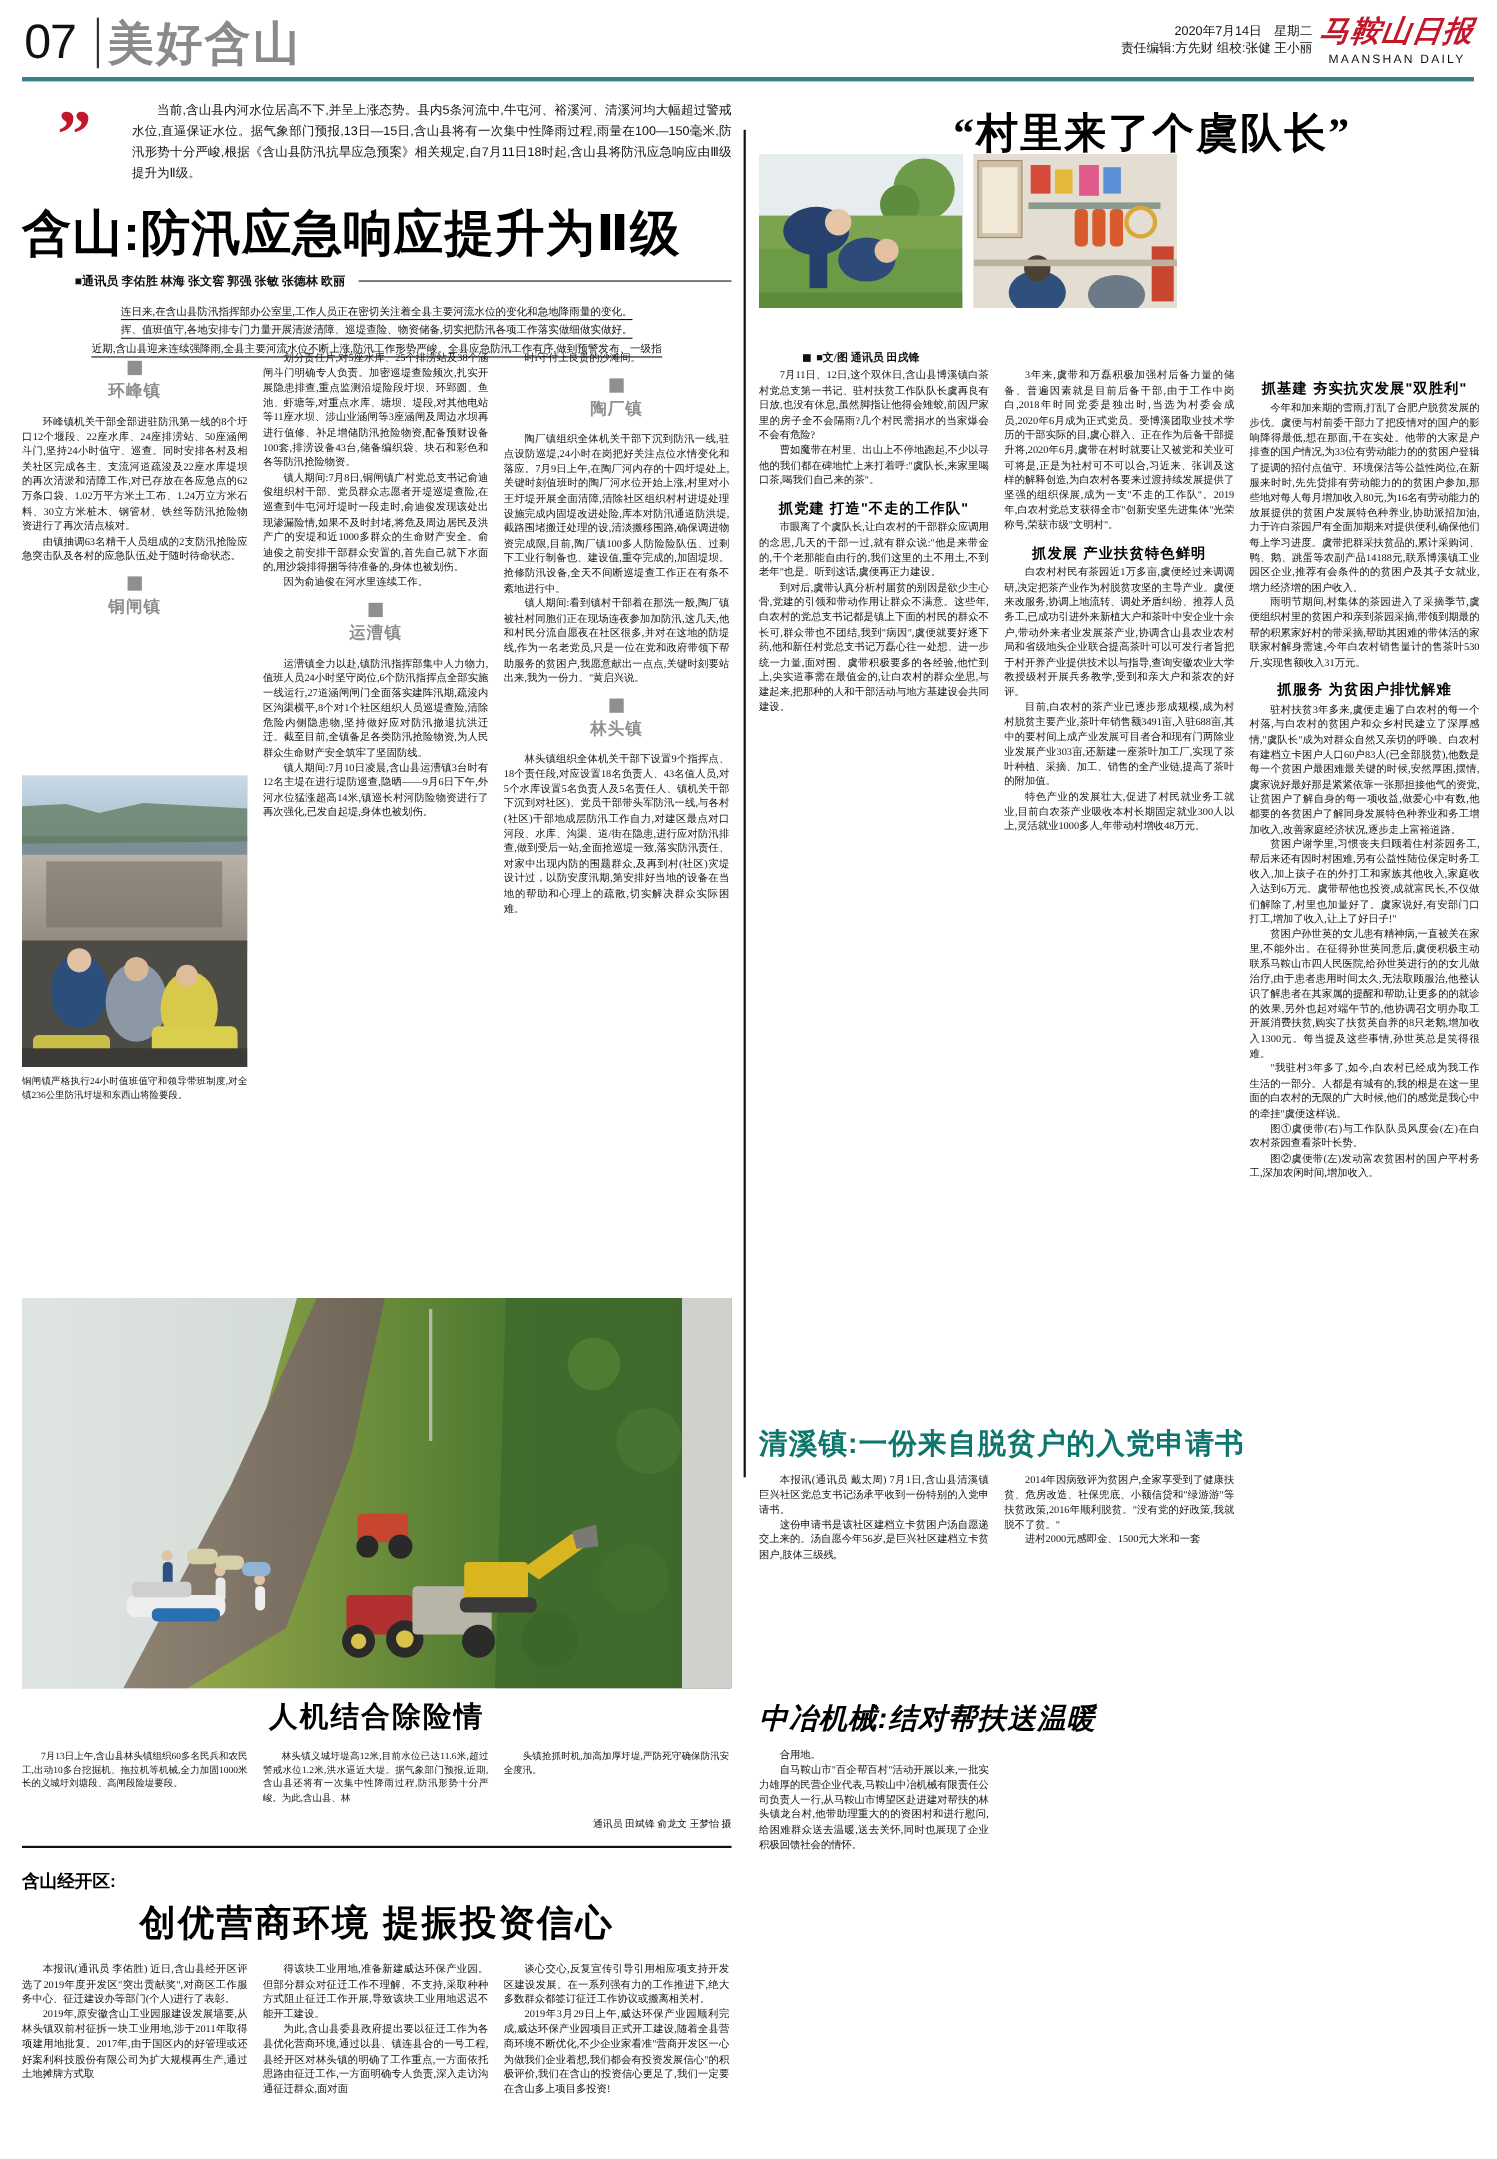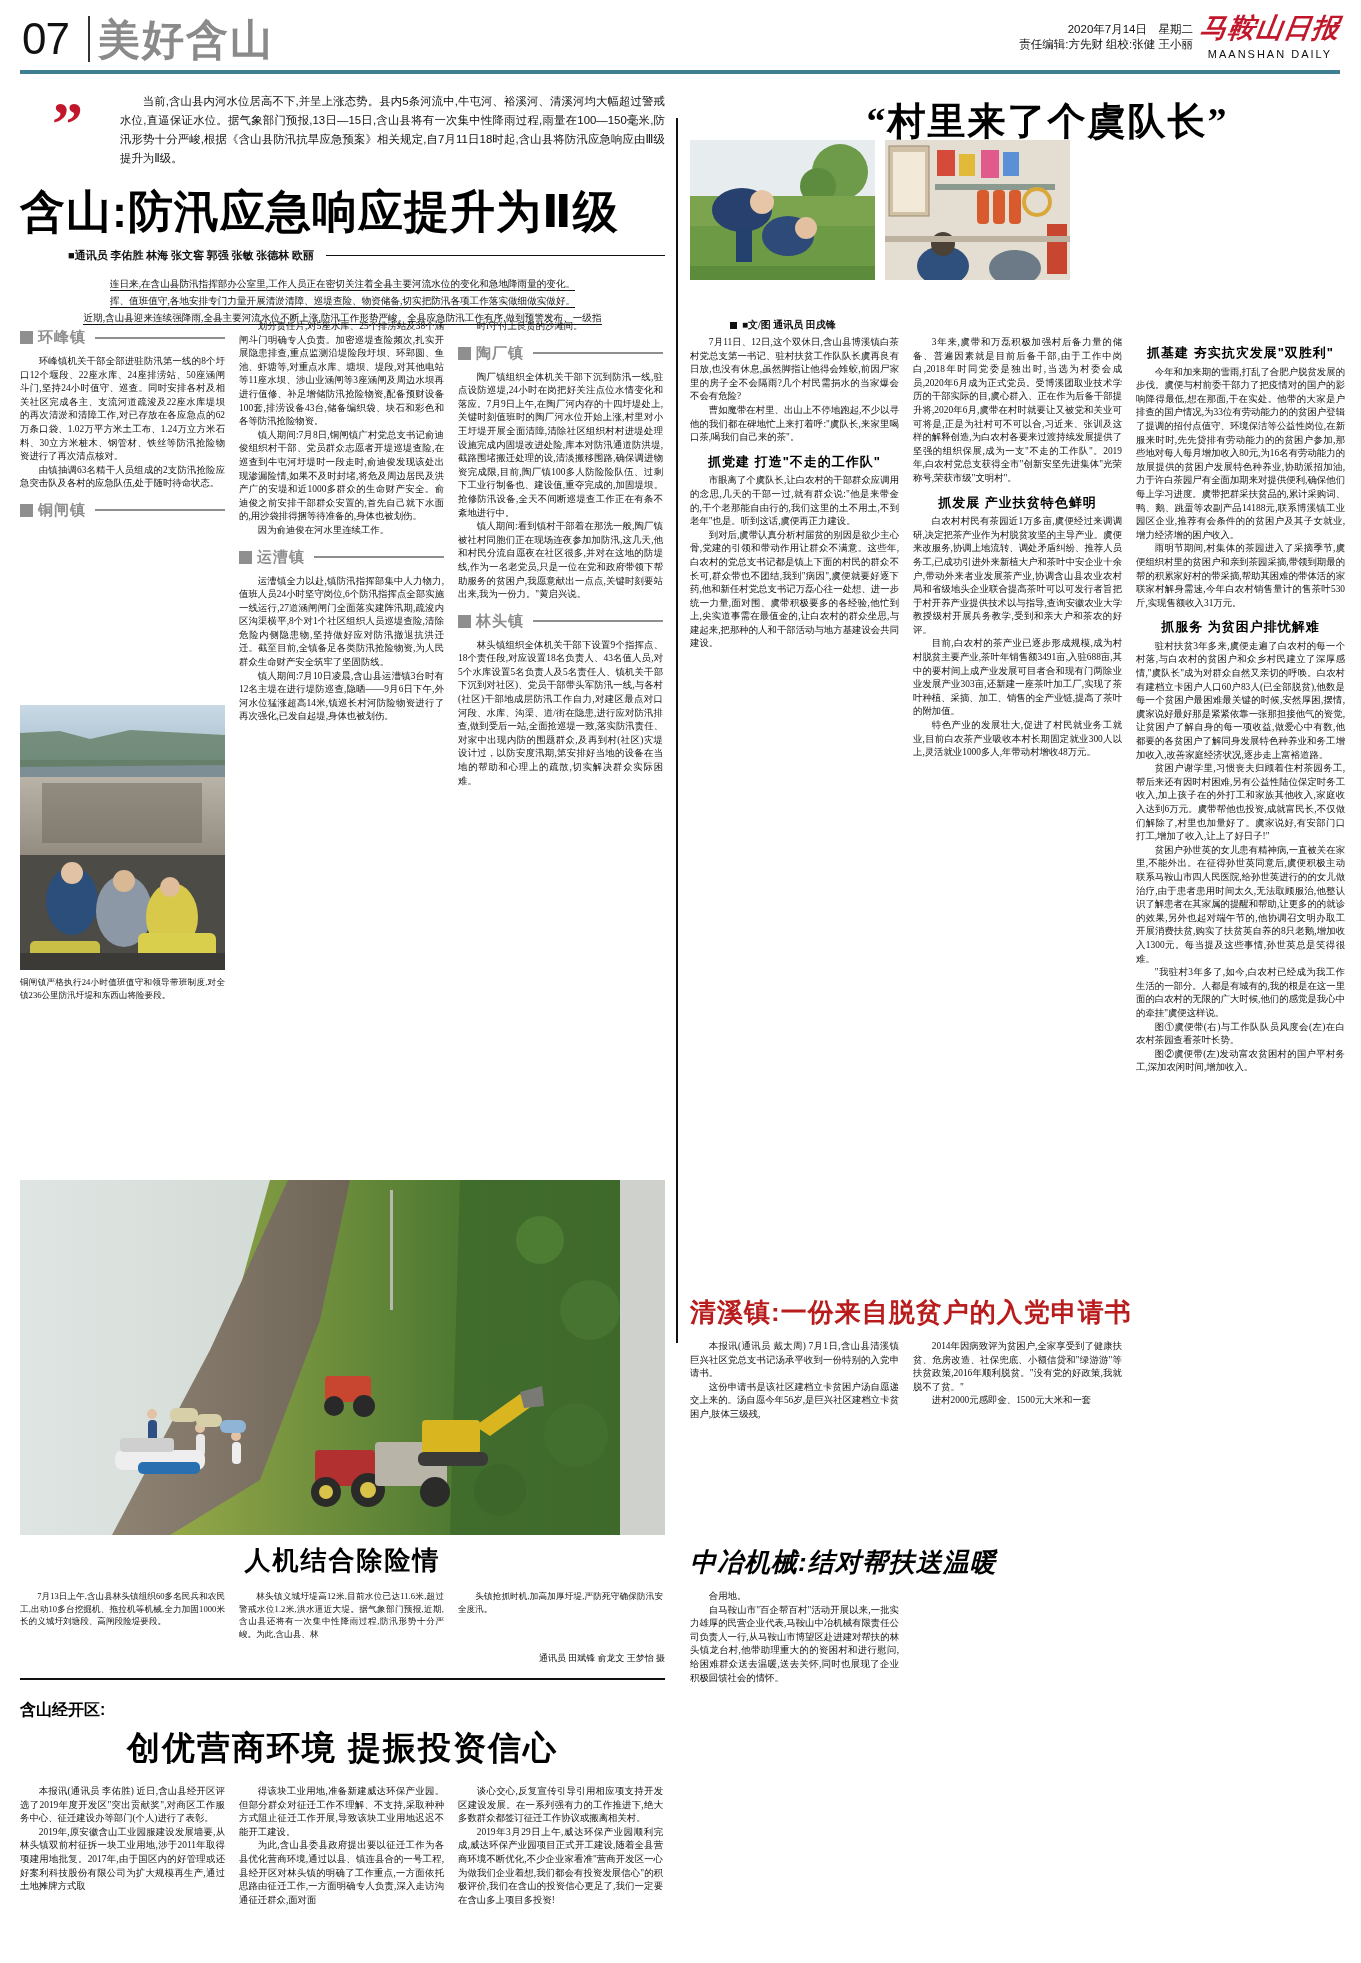--- a/index.html
+++ b/index.html
@@ -83,21 +83,21 @@
   .lead-deck{
     margin-top:12px;width:645px;
     font-family:"Liberation Serif","DejaVu Serif",serif;
     font-size:9.6px;line-height:17px;text-align:center;color:#111;
   }
   .lead-deck span{
     border-bottom:1px solid #111;padding-bottom:1px;
   }
 
   
-  .sec-head{display:flex;align-items:center;gap:5px;margin:10px 0 8px 0;}
+  .sec-head{display:flex;align-items:center;gap:5px;margin:10px 0 8px 0;flex-direction:column;}
   .sec-head .blk{width:13px;height:13px;background:#8f8f8f;}
   .sec-head .txt{
     font-family:"Liberation Sans","DejaVu Sans",sans-serif;
     font-size:15px;font-weight:700;color:#8f8f8f;letter-spacing:1px;
   }
   .sec-head .rule{flex:1;height:2px;background:#8f8f8f;margin-left:4px;}
 
   
   .cols3{position:absolute;left:20px;top:318px;width:645px;display:flex;gap:14px;}
   .col{width:205px;}
@@ -163,21 +163,21 @@
 
   .sub-h{
     font-family:"Liberation Sans","DejaVu Sans",sans-serif;
     font-size:13px;font-weight:700;color:#000;text-align:center;
     margin:10px 0 6px 0;letter-spacing:1px;
   }
 
   .r-head2{
     position:absolute;left:690px;top:1295px;width:655px;
     font-family:"Liberation Sans","DejaVu Sans",sans-serif;
-    font-size:26px;font-weight:700;color:#b91c1c;letter-spacing:1px;
+    font-size:26px;font-weight:700;color:#0f766e;letter-spacing:1px;
   }
   .r2cols{position:absolute;left:690px;top:1340px;width:655px;display:flex;gap:14px;}
   .r2cols .rc{width:209px;}
 
   .r-head3{
     position:absolute;left:690px;top:1545px;width:655px;
     font-family:"Liberation Sans","DejaVu Sans",sans-serif;
     font-size:26px;font-weight:700;color:#000;letter-spacing:1px;font-style:italic;
   }
   .r3cols{position:absolute;left:690px;top:1590px;width:655px;display:flex;gap:14px;}

